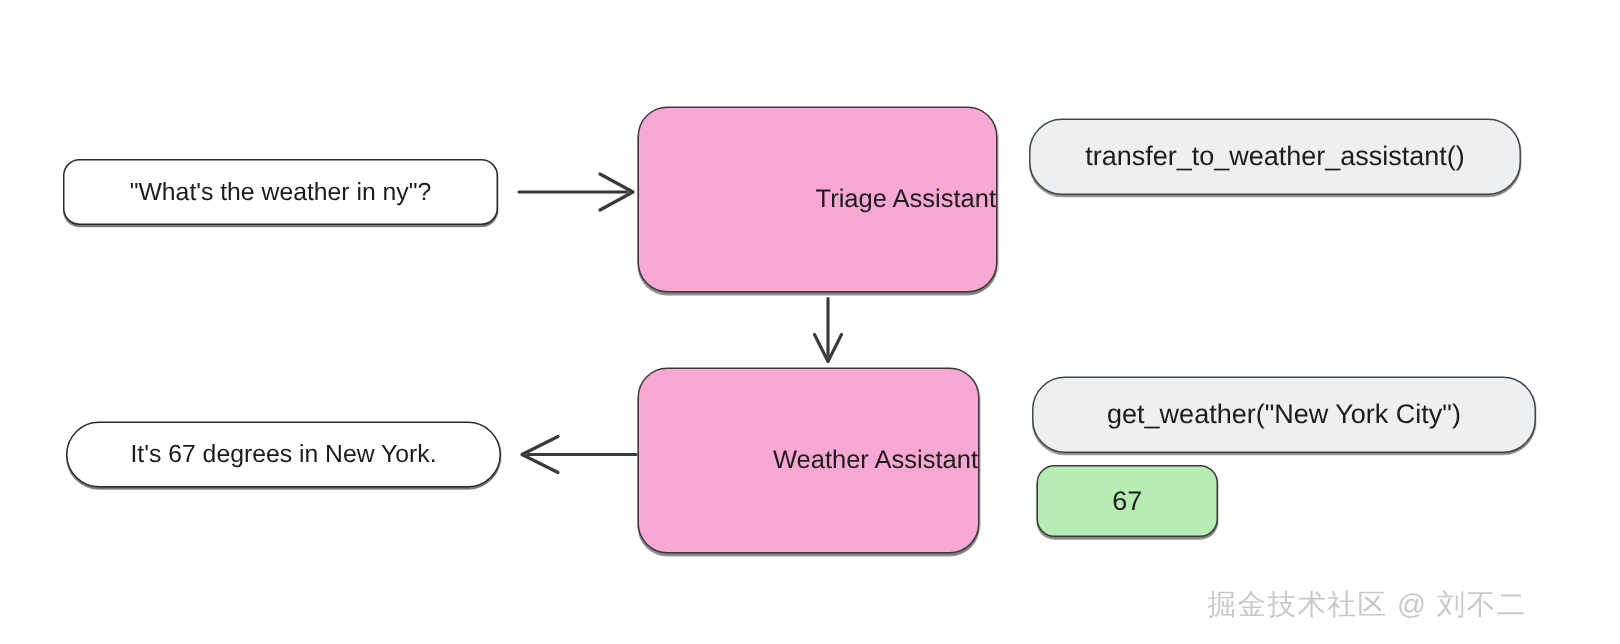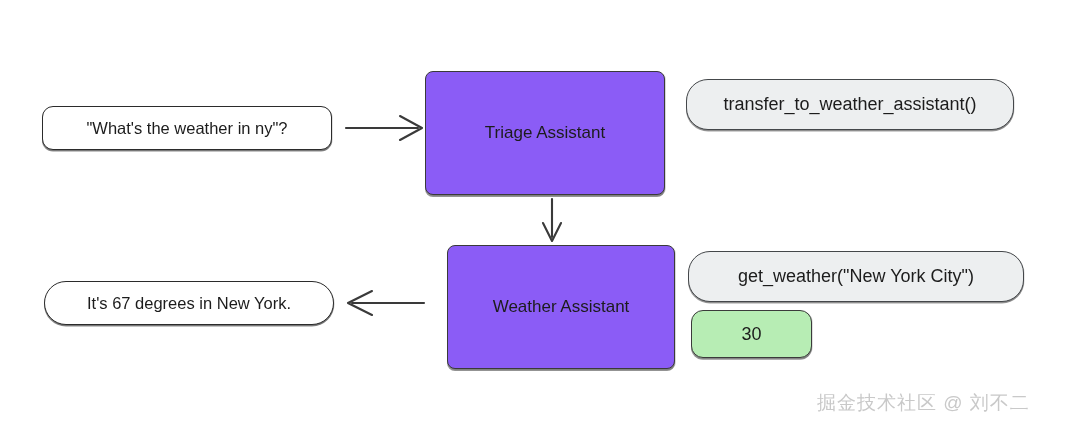--- a/index.html
+++ b/index.html
@@ -35,26 +35,27 @@
     background: #ffffff;
     border: 1.6px solid #2b2b2b;
     border-radius: 11px;
     font-size: 16.5px;
     box-shadow: 0 1.5px 0 0 rgba(40,40,40,0.55),
                 0.6px 0.8px 0 0 rgba(60,60,60,0.25);
   }
 
   
   .agent {
-    background: #8b5cf6;
+    background: #f9a8d4;
     border: 1.8px solid #3a3a3a;
-    border-radius: 8px;
+    border-radius: 20px;
     font-size: 17px;
     box-shadow: 0 2px 0 0 rgba(40,40,40,0.5),
                 1px 1px 0 0 rgba(60,60,60,0.2);
+    justify-content: flex-end;
   }
 
   
   .toolcall {
     background: #edeff0;
     border: 1.6px solid #44474a;
     border-radius: 22px;
     font-size: 18px;
     box-shadow: 0 1.5px 0 0 rgba(40,40,40,0.45),
                 0.6px 0.8px 0 0 rgba(60,60,60,0.2);
@@ -86,21 +87,20 @@
   }
 
   
   #watermark {
     position: absolute;
     color: #c9c9c9;
     font-size: 19px;
     letter-spacing: 1px;
     white-space: nowrap;
     user-select: none;
-    margin-left: 12px;
   }
 </style>
 </head>
 <body>
 
 <div id="canvas">
 
   <div class="node bubble" style="left:42px; top:106px; width:290px; height:44px;">
     <span>"What's the weather in ny"?</span>
   </div>
@@ -116,30 +116,30 @@
 
   <div class="node toolcall" style="left:686px; top:79px; width:328px; height:51px;">
     <span>transfer_to_weather_assistant()</span>
   </div>
 
   <svg class="arrow" style="left:537px; top:197px;" width="30" height="48" viewBox="0 0 30 48">
     <line x1="15" y1="2" x2="15" y2="40"></line>
     <polyline points="6,26 15,44 24,26"></polyline>
   </svg>
 
-  <div class="node agent" style="left:447px; top:245px; width:228px; height:124px;">
+  <div class="node agent" style="left:425px; top:245px; width:228px; height:124px;">
     <span>Weather Assistant</span>
   </div>
 
   <div class="node toolcall" style="left:688px; top:251px; width:336px; height:51px;">
     <span>get_weather("New York City")</span>
   </div>
 
   <div class="node result" style="left:691px; top:310px; width:121px; height:48px;">
-    <span>30</span>
+    <span>67</span>
   </div>
 
   <svg class="arrow" style="left:344px; top:287px;" width="84" height="32" viewBox="0 0 84 32">
     <line x1="80" y1="16" x2="8" y2="16"></line>
     <polyline points="28,4 4,16 28,28"></polyline>
   </svg>
 
   <div class="node bubble" style="left:44px; top:281px; width:290px; height:44px;border-radius:22px;">
     <span>It's 67 degrees in New York.</span>
   </div>

